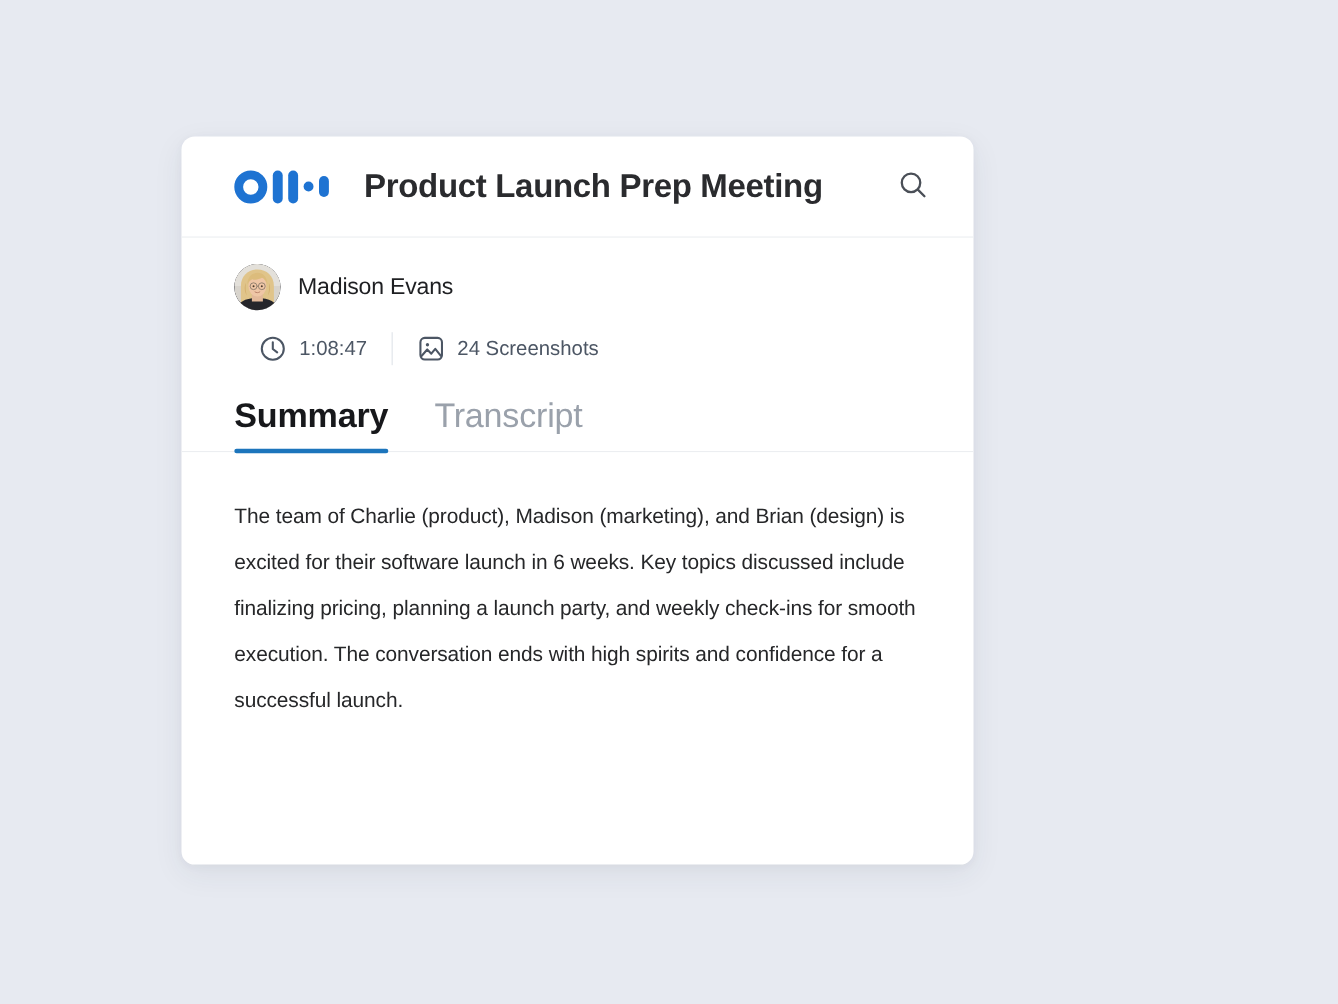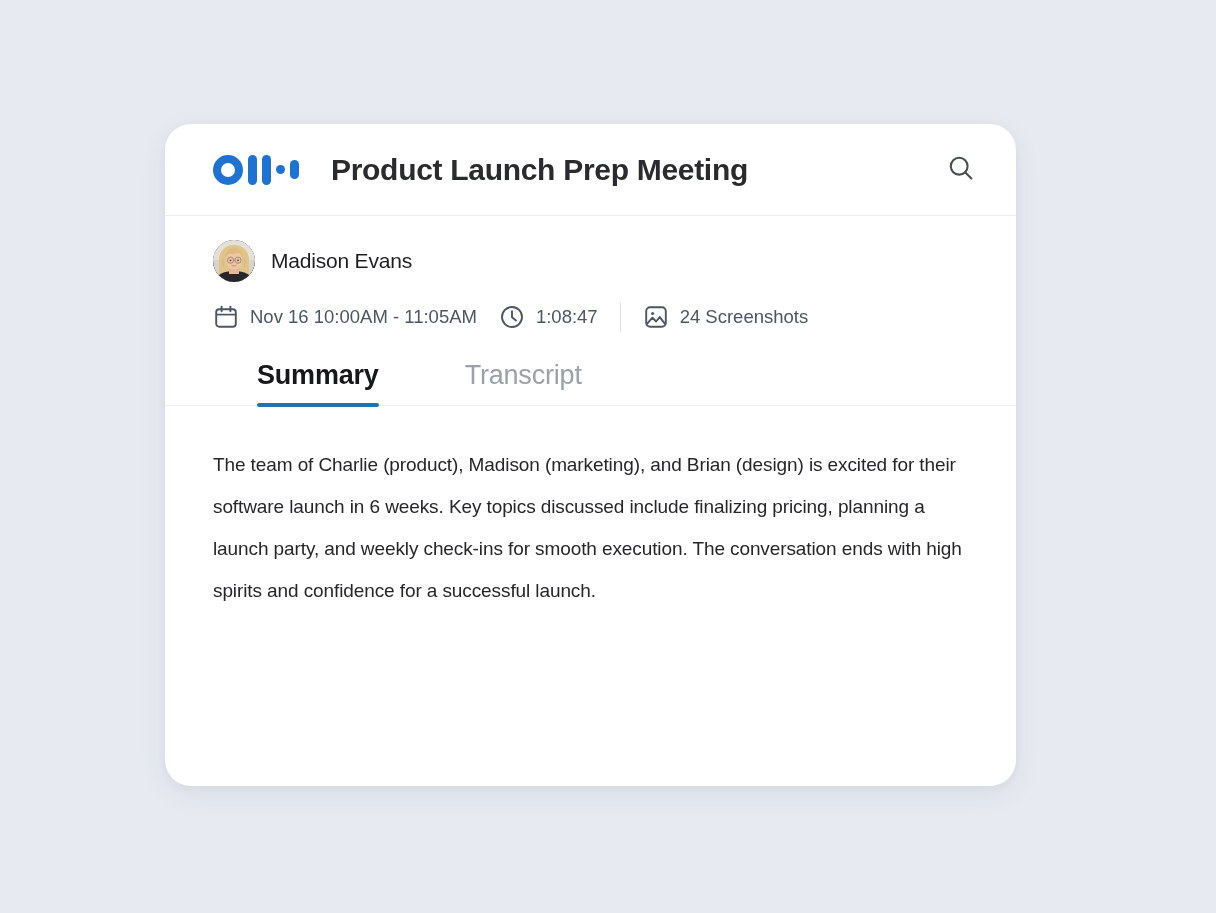--- a/index.html
+++ b/index.html
@@ -20,24 +20,24 @@
     position: relative;
     width: 1216px;
     height: 913px;
   }
 
   
   .card {
     position: absolute;
     left: 165px;
     top: 124px;
-    width: 851px;
+    width: 720px;
     height: 662px;
     background: #ffffff;
-    border-radius: 26px;
+    border-radius: 12px;
     box-shadow: 0 8px 28px rgba(40, 50, 75, 0.07),
                 0 2px 8px rgba(40, 50, 75, 0.04);
     overflow: hidden;
   }
 
   
   .card-header {
     position: relative;
     height: 92px;
     border-bottom: 1px solid #eceef1;
@@ -149,31 +149,30 @@
   .tabs {
     margin-top: 28px;
     padding: 0 48px;
     display: flex;
     align-items: flex-end;
     gap: 42px;
     border-bottom: 1px solid #eceef1;
     position: relative;
   }
   .tab {
-    font-size: 27px;
+    font-size: 31px;
     padding-bottom: 14px;
     background: none;
     border: none;
     cursor: pointer;
     font-family: inherit;
     letter-spacing: -0.2px;
     position: relative;
     color: #9aa1ab;
     font-weight: normal;
-    margin-left: 44px;
   }
   .tab.active {
     color: #17181b;
     font-weight: bold;
   }
   .tab.active::after {
     content: "";
     position: absolute;
     left: 0;
     right: 0;
@@ -259,31 +258,20 @@
               <circle cx="25" cy="20.3" r="0.9" fill="#4a3a2c"></circle>
               <path d="M18.8 25.4c1.4.9 3 .9 4.4 0" stroke="#b9826a" stroke-width="0.9" fill="none" stroke-linecap="round"></path>
             </g>
           </svg>
         </div>
         <div class="speaker-name">Madison Evans</div>
       </div>
 
       <div class="meta-row">
 
-        <div class="meta-item">
-          <span class="ic">
-            <svg width="26" height="26" viewBox="0 0 26 26" fill="none">
-              <rect x="3.2" y="5.2" width="19.6" height="17.6" rx="3" stroke="#4c5664" stroke-width="1.9"></rect>
-              <line x1="3.2" y1="10.6" x2="22.8" y2="10.6" stroke="#4c5664" stroke-width="1.7"></line>
-              <line x1="8.6" y1="2.6" x2="8.6" y2="7.2" stroke="#4c5664" stroke-width="1.9" stroke-linecap="round"></line>
-              <line x1="17.4" y1="2.6" x2="17.4" y2="7.2" stroke="#4c5664" stroke-width="1.9" stroke-linecap="round"></line>
-            </svg>
-          </span>
-          <span>Nov 16 10:00AM - 11:05AM</span>
-        </div>
 
         <div class="meta-gap"></div>
 
         <div class="meta-item">
           <span class="ic">
             <svg width="26" height="26" viewBox="0 0 26 26" fill="none">
               <circle cx="13" cy="13" r="10" stroke="#4c5664" stroke-width="1.9"></circle>
               <path d="M13 7.2V13.3l4 3.1" stroke="#4c5664" stroke-width="1.9" stroke-linecap="round" stroke-linejoin="round"></path>
             </svg>
           </span>

